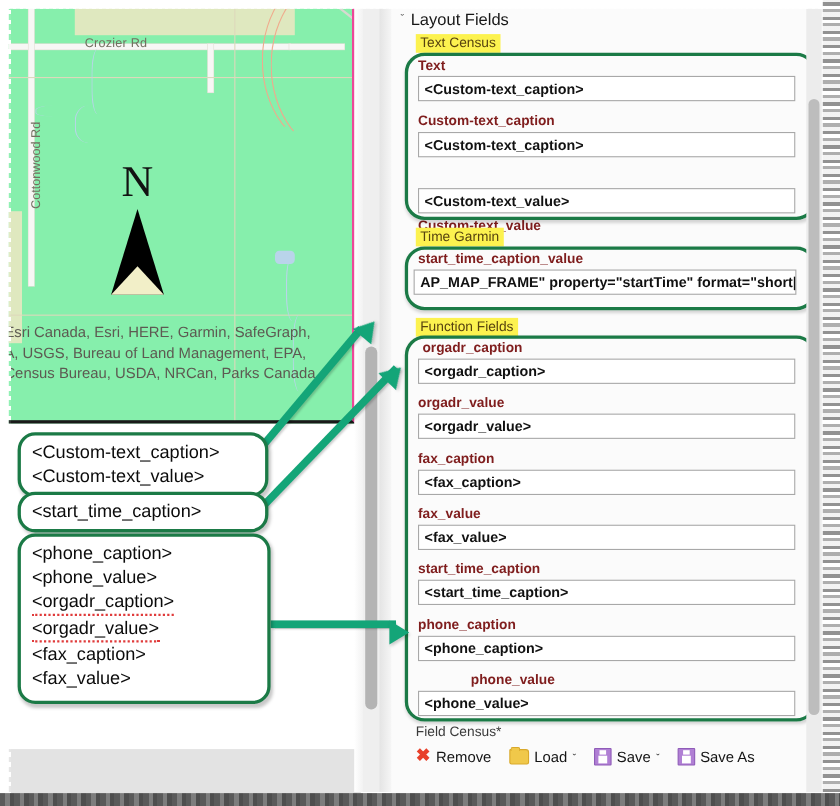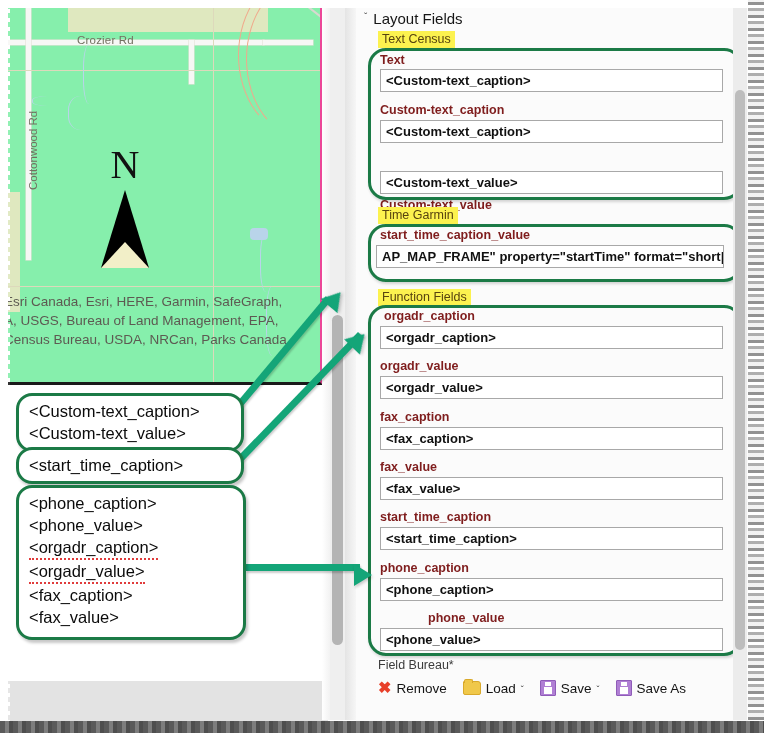--- a/index.html
+++ b/index.html
@@ -482,21 +482,21 @@
 
     <div class="field-label" style="left:24px;top:508px;">start_time_caption</div>
     <div class="field-input" style="left:24px;top:525px;width:343px;">&lt;start_time_caption&gt;</div>
 
     <div class="field-label" style="left:24px;top:559px;">phone_caption</div>
     <div class="field-input" style="left:24px;top:576px;width:343px;">&lt;phone_caption&gt;</div>
 
     <div class="field-label" style="left:24px;top:609px;margin-left:48px;">phone_value</div>
     <div class="field-input" style="left:24px;top:626px;width:343px;">&lt;phone_value&gt;</div>
 
-    <div id="presets-label">Field Bureau*</div>
+    <div id="presets-label">Field Census*</div>
     <div id="presets-bar">
       <div class="preset-btn">
         <span class="ic-x">✖</span>
         <span>Remove</span>
       </div>
       <div class="preset-btn">
         <span class="ic-folder"></span>
         <span>Load</span>
         <span class="ic-caret">ˇ</span>
       </div>

